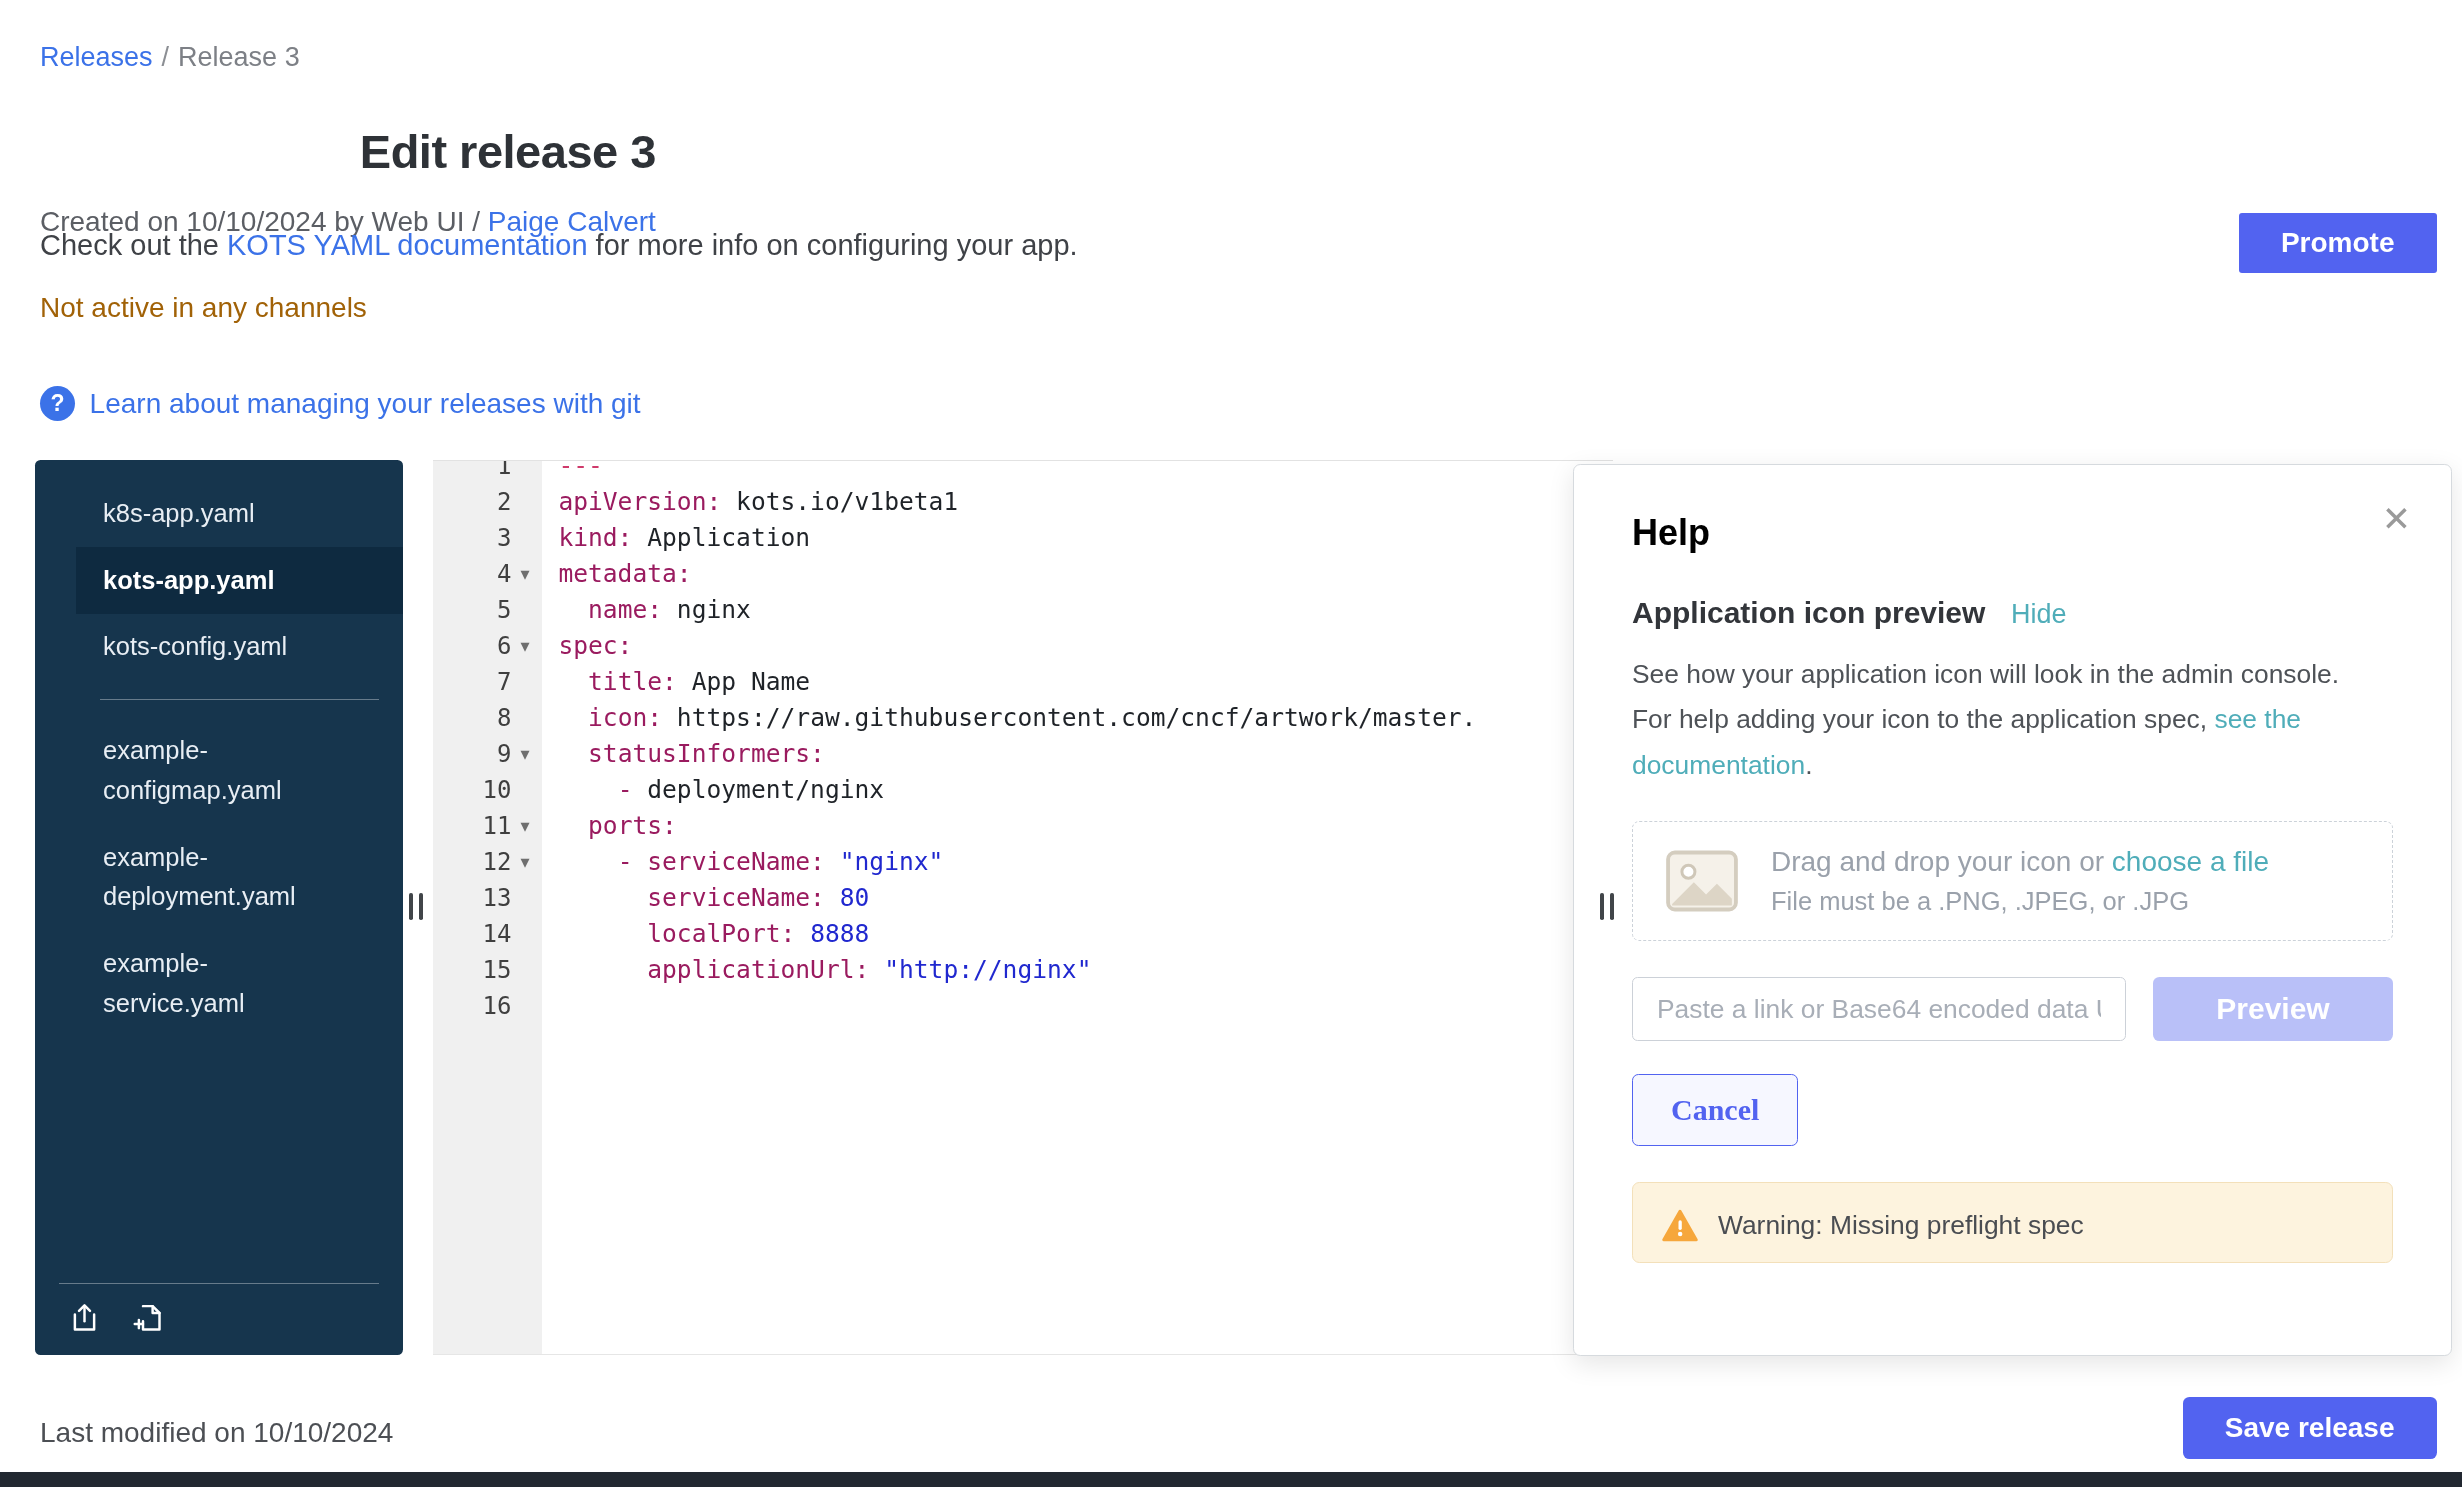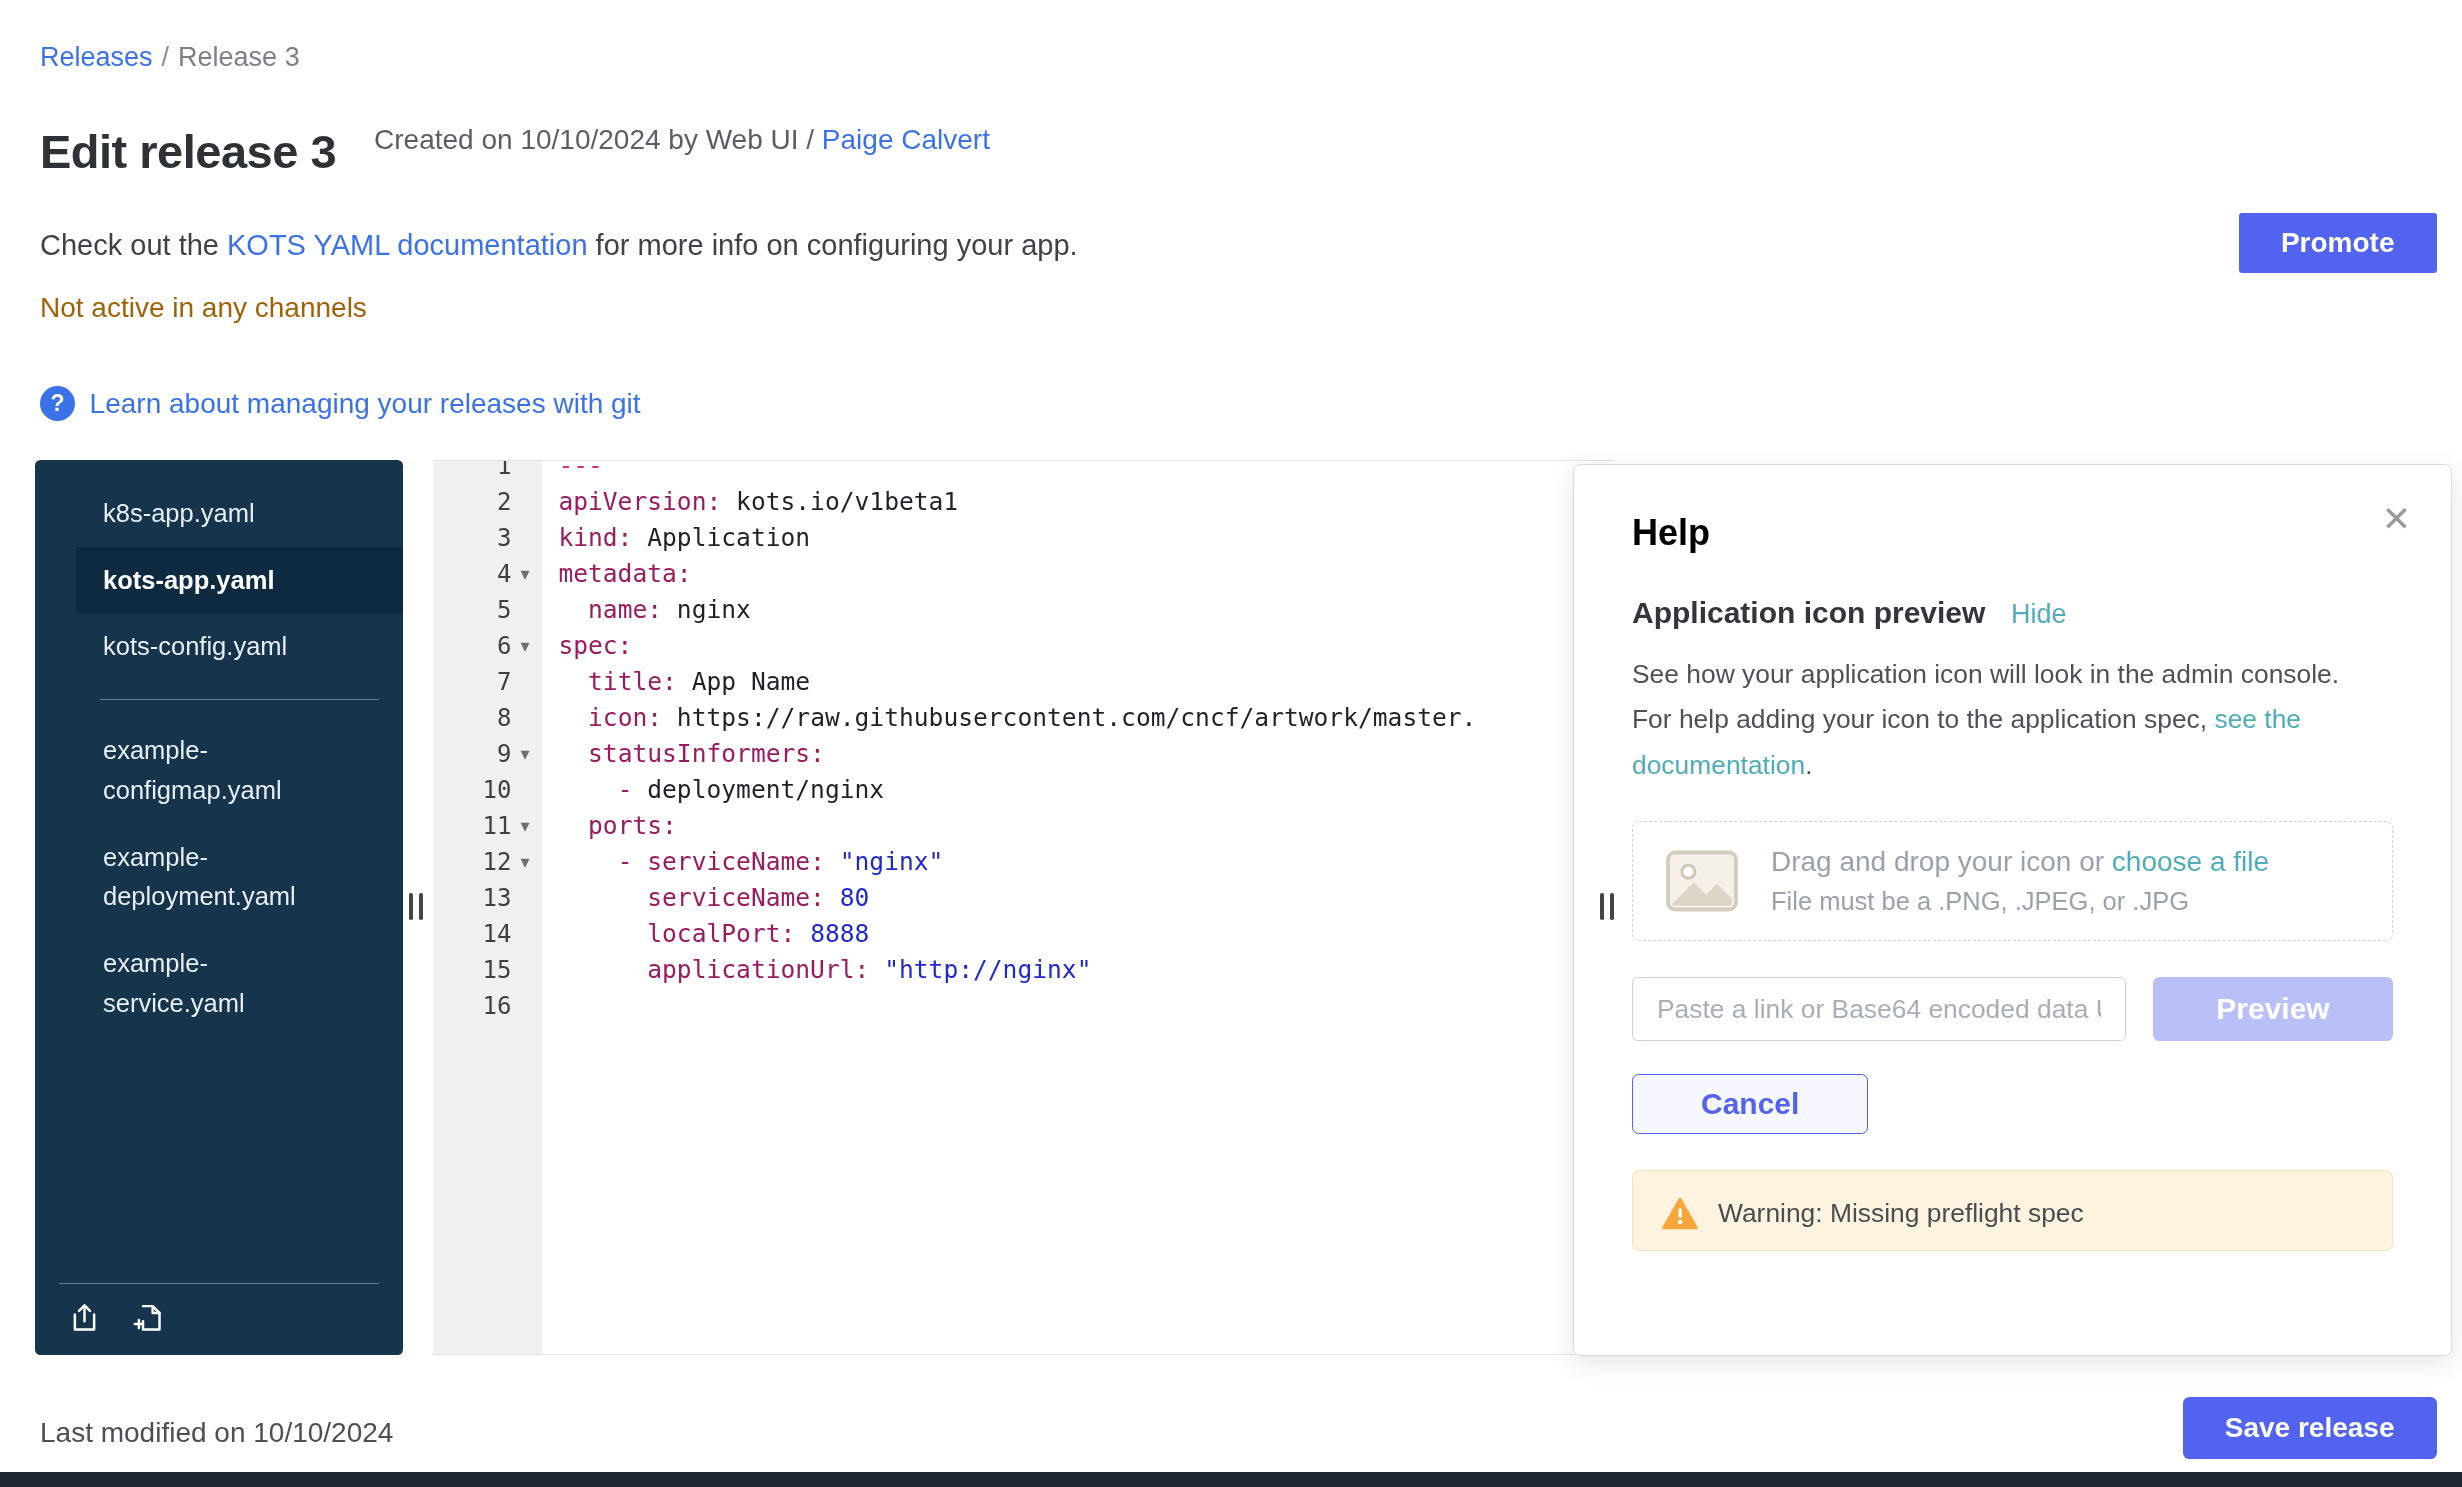--- a/index.html
+++ b/index.html
@@ -13,21 +13,21 @@
   .page { position: relative; width: 2462px; height: 1488px; background: #fff; overflow: hidden; }
 
   a { cursor: pointer; text-decoration: none; }
   .link { color: var(--link, #3b72e8); }
   .teal { color: var(--teal, #4fadb9); }
 
   
   .breadcrumb { position: absolute; left: 40px; top: 42px; font-size: 27px; color: #7d8086; }
   .breadcrumb .sep { margin: 0 9px; color: #8c8f94; }
 
-  .title-row { position: absolute; left: 40px; top: 124px; display: flex; align-items: flex-start; gap: 38px; }
+  .title-row { position: absolute; left: 40px; top: 124px; display: flex; align-items: flex-end; gap: 27px; flex-direction: column; }
   .page-title { font-size: 47px; font-weight: 700; color: #2e3237; letter-spacing: -0.5px; }
   .created { font-size: 28px; color: #5b5e64; }
 
   .doc-line { position: absolute; left: 40px; top: 229px; font-size: 29px; color: #3f4247; }
   .channel-status { position: absolute; left: 40px; top: 292px; font-size: 28px; color: #a16207; }
 
   .promote-btn {
     position: absolute; top: 213px; right: 25.5px; height: 60px; padding: 0 42px;
     background: var(--accent, #5263f0); color: #fff; border: none; border-radius: 3px;
     font-size: 28px; font-weight: 700; font-family: inherit; cursor: pointer;
@@ -113,23 +113,23 @@
   .url-input {
     flex: 1; height: 64px; border: 0.9px solid #ccd1d8; border-radius: 5.5px;
     font-size: 26.4px; padding: 0 24px; color: #4a4d52; font-family: inherit; outline: none;
   }
   .url-input::placeholder { color: #a8aeb7; }
   .preview-btn {
     width: 240px; height: 64px; background: var(--accent-disabled, #b9c0f8); color: #fff;
     border: none; border-radius: 6.4px; font-size: 30px; font-weight: 700; font-family: inherit; cursor: default;
   }
   .cancel-btn {
-    display: block; height: 60px; padding: 0 68px; margin-bottom: 36px;
+    display: block; height: 72px; padding: 0 38px; margin-bottom: 36px;
     background: #f6f7ff; border: 0.9px solid var(--accent, #5263f0); border-radius: 6.4px;
-    color: var(--accent, #5263f0); font-size: 30px; font-weight: 700; font-family: Liberation Sans, sans-serif; cursor: pointer;
+    color: var(--accent, #5263f0); font-size: 30px; font-weight: 700; font-family: Liberation Serif, serif; cursor: pointer;
   }
 
   .warning-box {
     background: var(--warning-bg, #fdf3de); border: 0.9px solid var(--warning-border, #f3e0ba);
     border-radius: 7.3px; padding: 25.5px 29px 20px;
   }
   .warning-row1 { display: flex; align-items: center; gap: 20px; font-size: 26.4px; color: #4a4d52; }
   .warning-row2 { margin-left: 56px; margin-top: 18px; font-size: 26.4px; color: #4a4d52; }
   .warning-row2 a { text-decoration: underline; }
 

